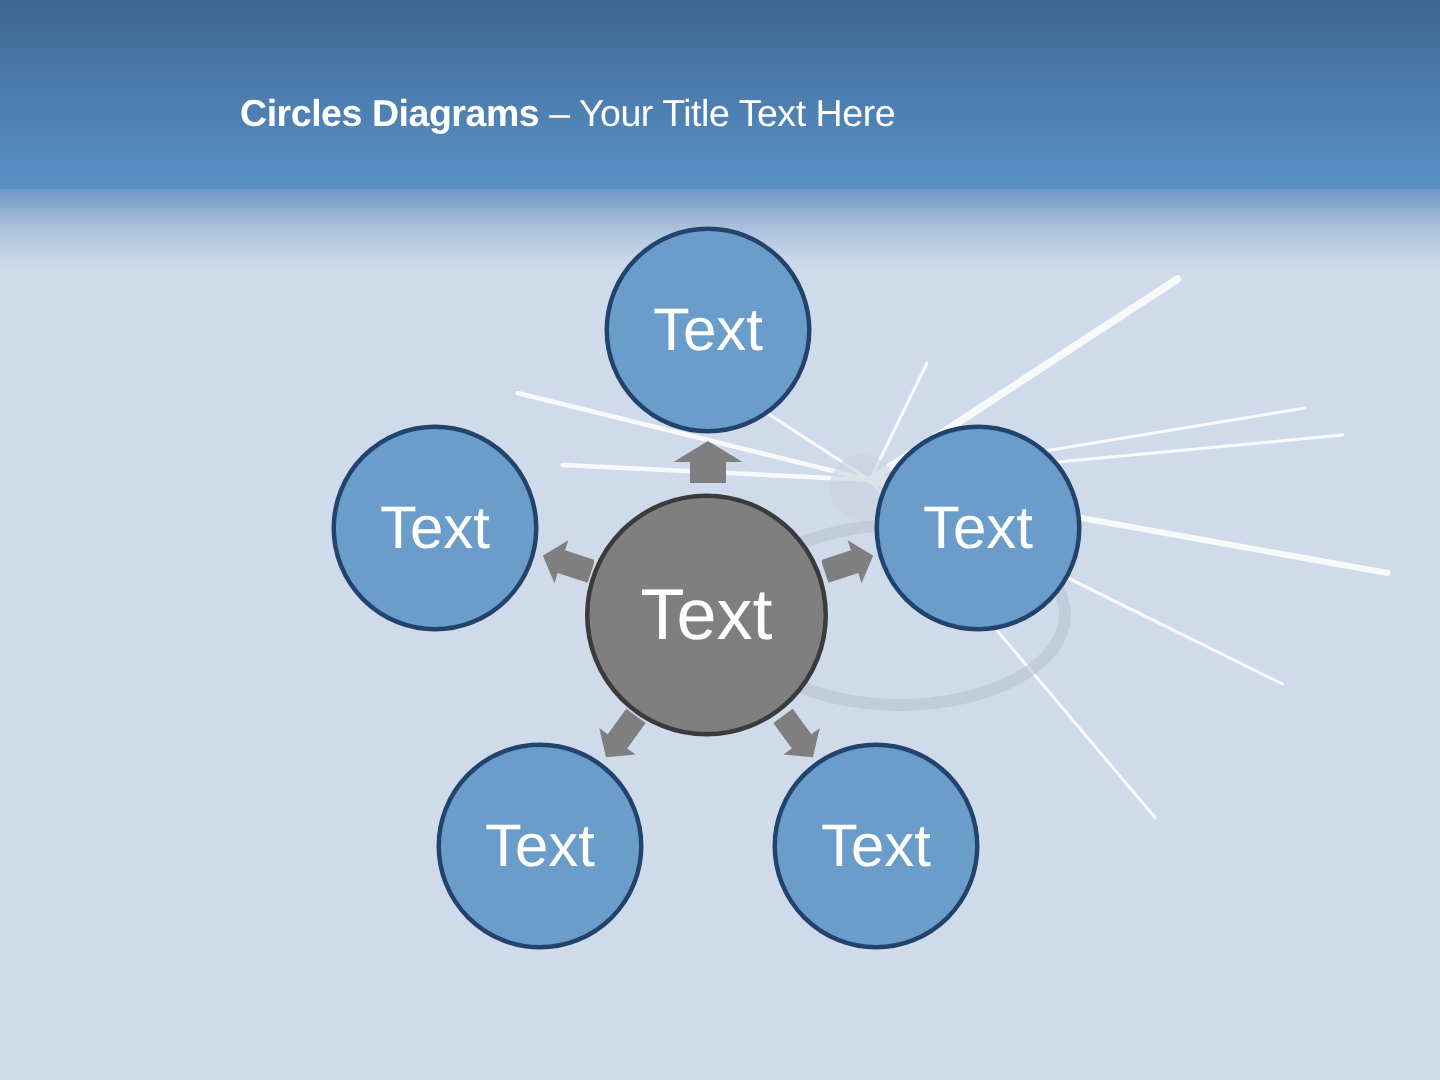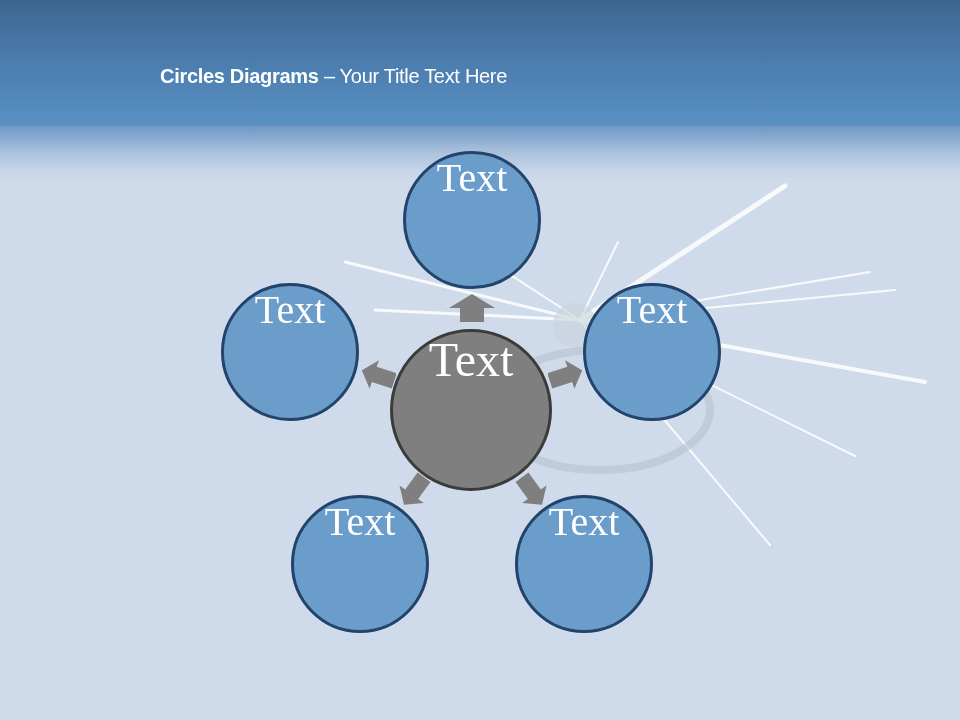--- a/index.html
+++ b/index.html
@@ -5,27 +5,27 @@
   html, body { margin: 0; padding: 0; }
   body { width: 960px; height: 720px; overflow: hidden; position: relative;
          font-family: "Liberation Sans", "DejaVu Sans", sans-serif;
          background: #ccd8e9; }
   .slide { position: absolute; inset: 0; background: #cfdbea; }
   .header { position: absolute; left: 0; top: 0; width: 960px; height: 126px;
             background: linear-gradient(to bottom, #3e6590 0%, #4a7bac 45%, #5990c4 100%); }
   .header-fade { position: absolute; left: 0; top: 126px; width: 960px; height: 56px;
             background: linear-gradient(to bottom, #6e98c6 0%, #a9c0dc 45%, #c6d5e8 80%, #cfdbea 100%); }
   .title { position: absolute; left: 160px; top: 54px; height: 44px; line-height: 44px;
-           color: #ffffff; font-size: 20px; white-space: nowrap; letter-spacing: -0.3px; }
+           color: #ffffff; font-size: 25px; white-space: nowrap; letter-spacing: -0.3px; }
   .title .bold { font-weight: bold; }
   .crack { position: absolute; left: 0; top: 0; width: 960px; height: 720px; pointer-events: none; }
   .diagram { position: absolute; left: 0; top: 0; width: 960px; height: 720px; }
   .circle { position: absolute; border-radius: 50%; box-sizing: border-box;
-            display: flex; justify-content: center;
-            color: #ffffff; font-family: Liberation Serif, serif; }
+            display: flex; align-items: center; justify-content: center;
+            color: #ffffff; }
   .outer { width: 138px; height: 138px; background: #6b9dcb; border: 3px solid #22446c;
            font-size: 40px; }
   .center { width: 162px; height: 162px; background: #7f7f7f; border: 3px solid #3b3b3b;
             font-size: 48px; }
   .arrow { position: absolute; }
 </style>
 </head>
 <body>
 
 <div class="slide">

